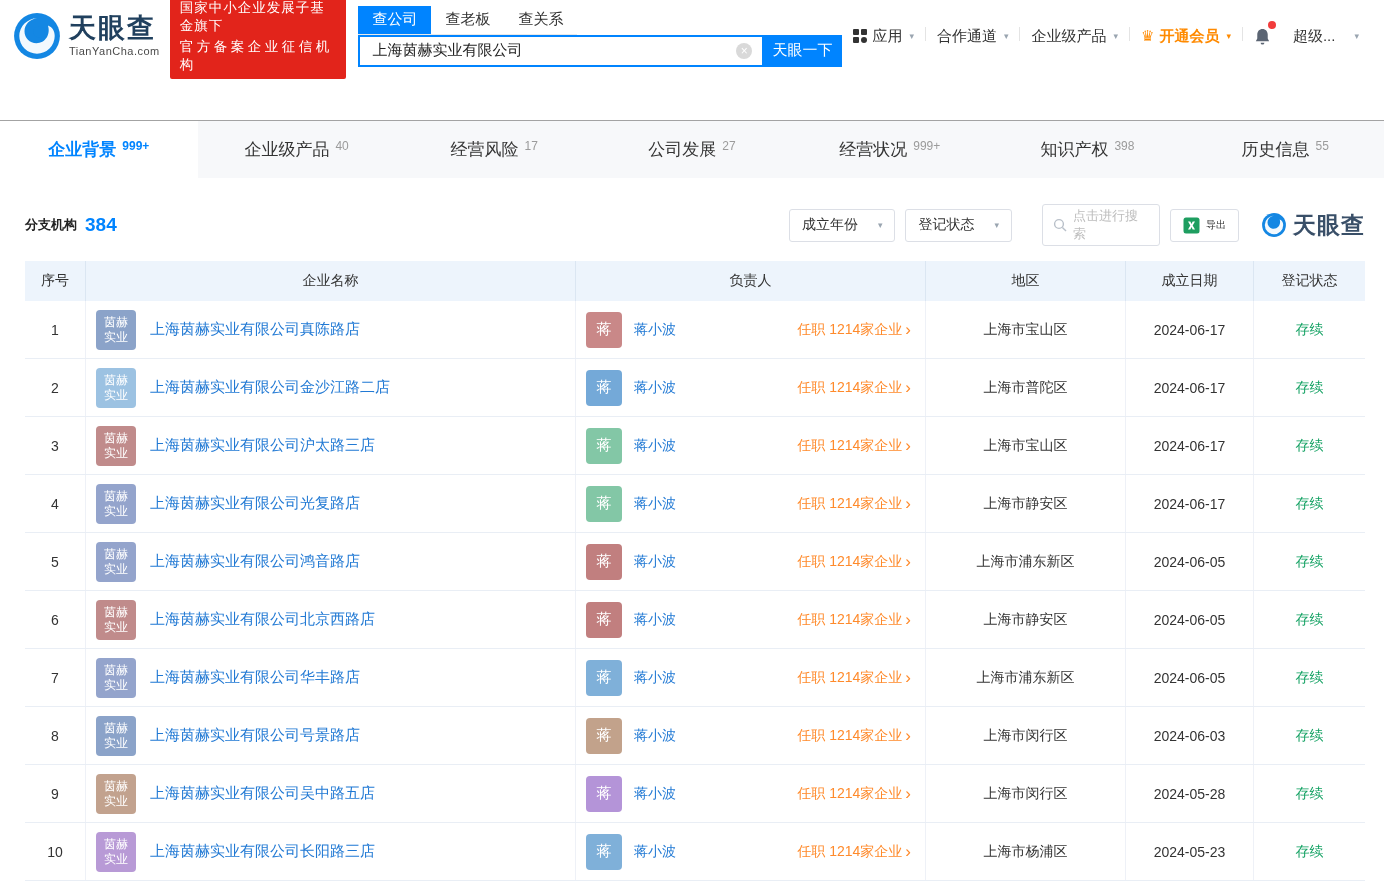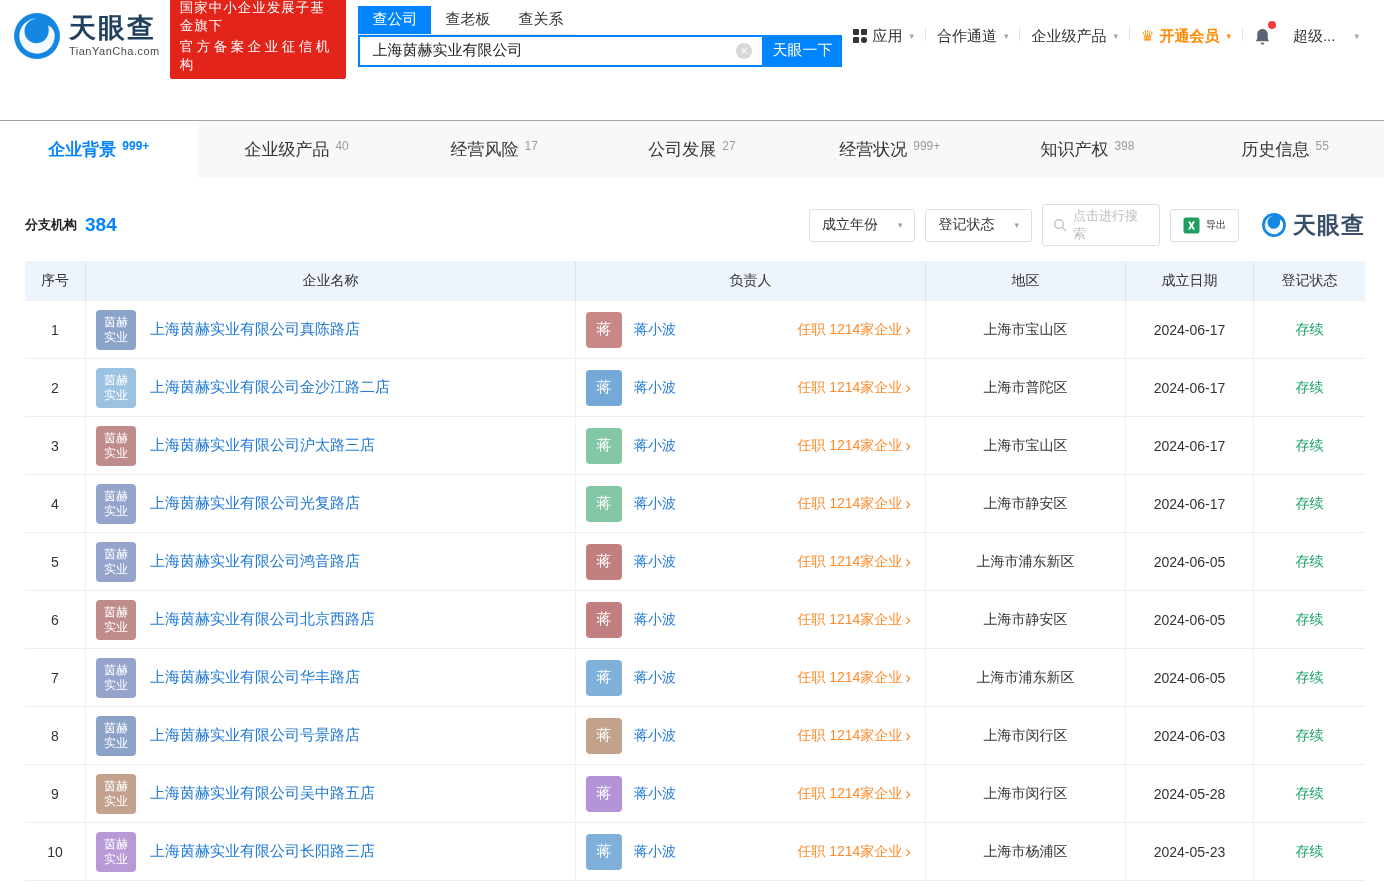--- a/index.html
+++ b/index.html
@@ -47,21 +47,21 @@
   .ptab.active .cnt { color:#0084ff; }
   
   .content { padding:0 19px 0 25px; }
   .section-row { display:flex; align-items:center; margin-top:26px; margin-bottom:15px; }
   .section-title { font-size:13px; font-weight:bold; color:#222; }
   .section-count { font-size:19px; font-weight:bold; color:#0084ff; margin-left:8px; }
   .toolbar { margin-left:auto; display:flex; align-items:center; gap:10px; }
   .fbox { height:33px; border:1px solid #dcdfe6; border-radius:3px; display:flex; align-items:center;
     padding:0 12px; font-size:14px; color:#333; gap:18px; background:#fff; cursor:pointer; }
   .sbox { height:42px; border:1px solid #dcdfe6; border-radius:3px; display:flex; align-items:center;
-    padding:0 10px; gap:6px; font-size:13px; color:#bdbdbd; background:#fff; cursor:text; width:118px; }
+    padding:0 10px; gap:6px; font-size:13px; color:#bdbdbd; background:#fff; cursor:text; width:118px;margin-left:20px; }
   .exportbtn { height:33px; border:1px solid #dcdfe6; border-radius:3px; display:flex; align-items:center;
     padding:0 12px; gap:6px; font-size:10px; color:#333; background:#fff; cursor:pointer; }
   .watermark { display:flex; align-items:center; gap:6px; margin-left:12px; }
   .wm-text { font-size:23px; font-weight:bold; color:#394f68; letter-spacing:1px; }
   
   .thead { display:flex; height:40px; background:#edf4fc; font-size:14px; color:#333; }
   .th { display:flex; align-items:center; justify-content:center; height:100%; }
   .th + .th { border-left:1px solid #dbe6f2; }
   .tr { display:flex; height:58px; border-bottom:1px solid #e9eef5; font-size:14px; color:#333; background:#fff; }
   .td { height:100%; display:flex; align-items:center; justify-content:center; }

